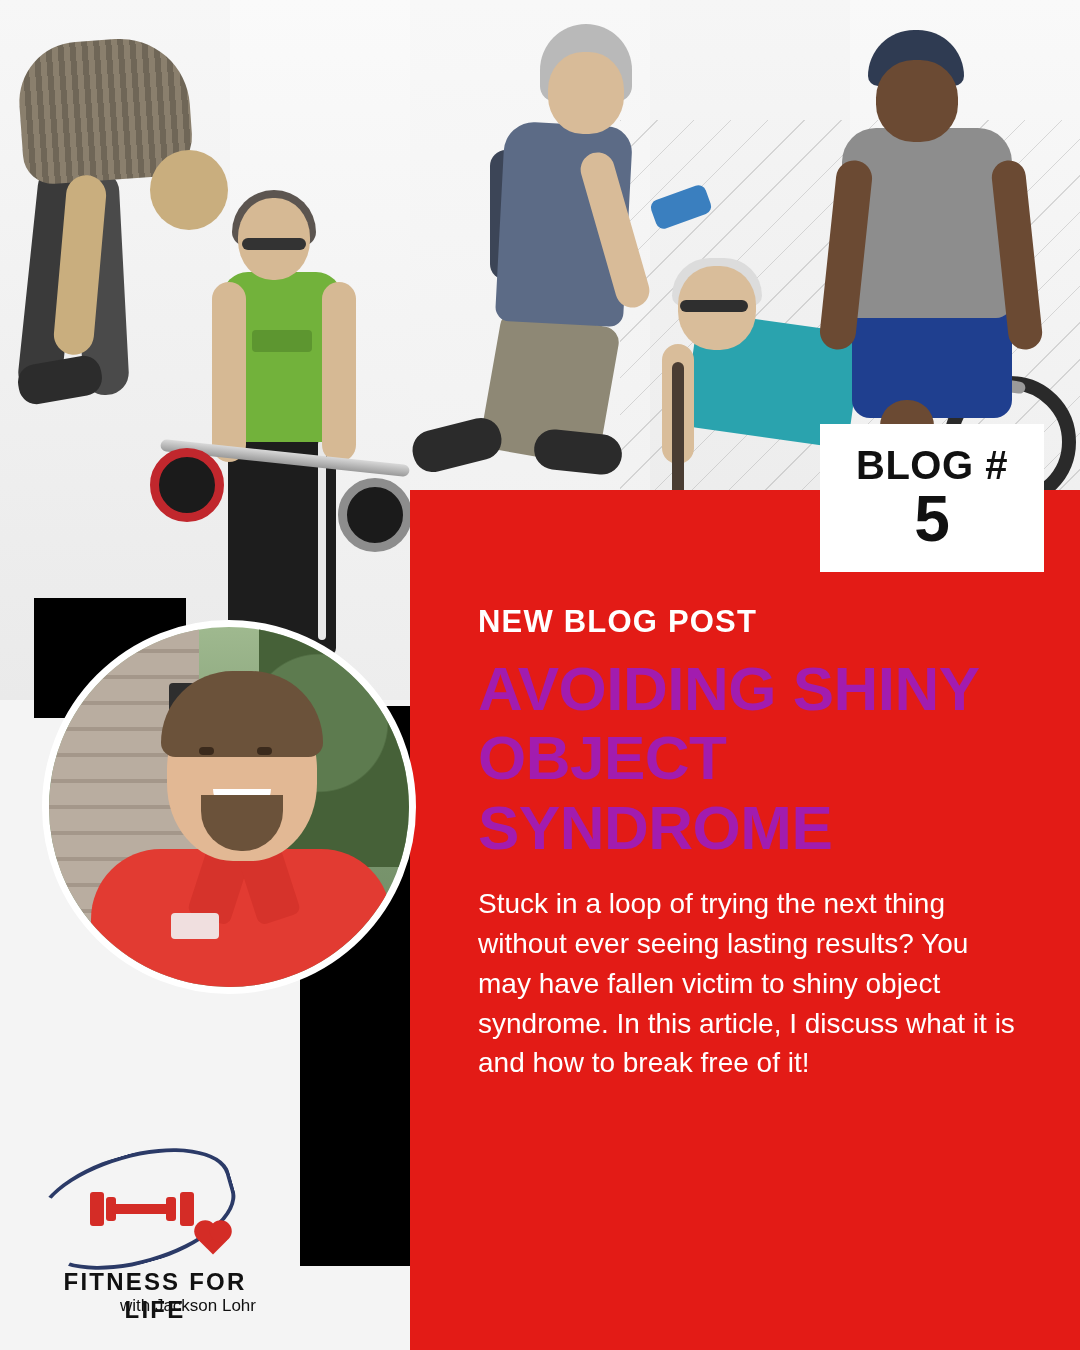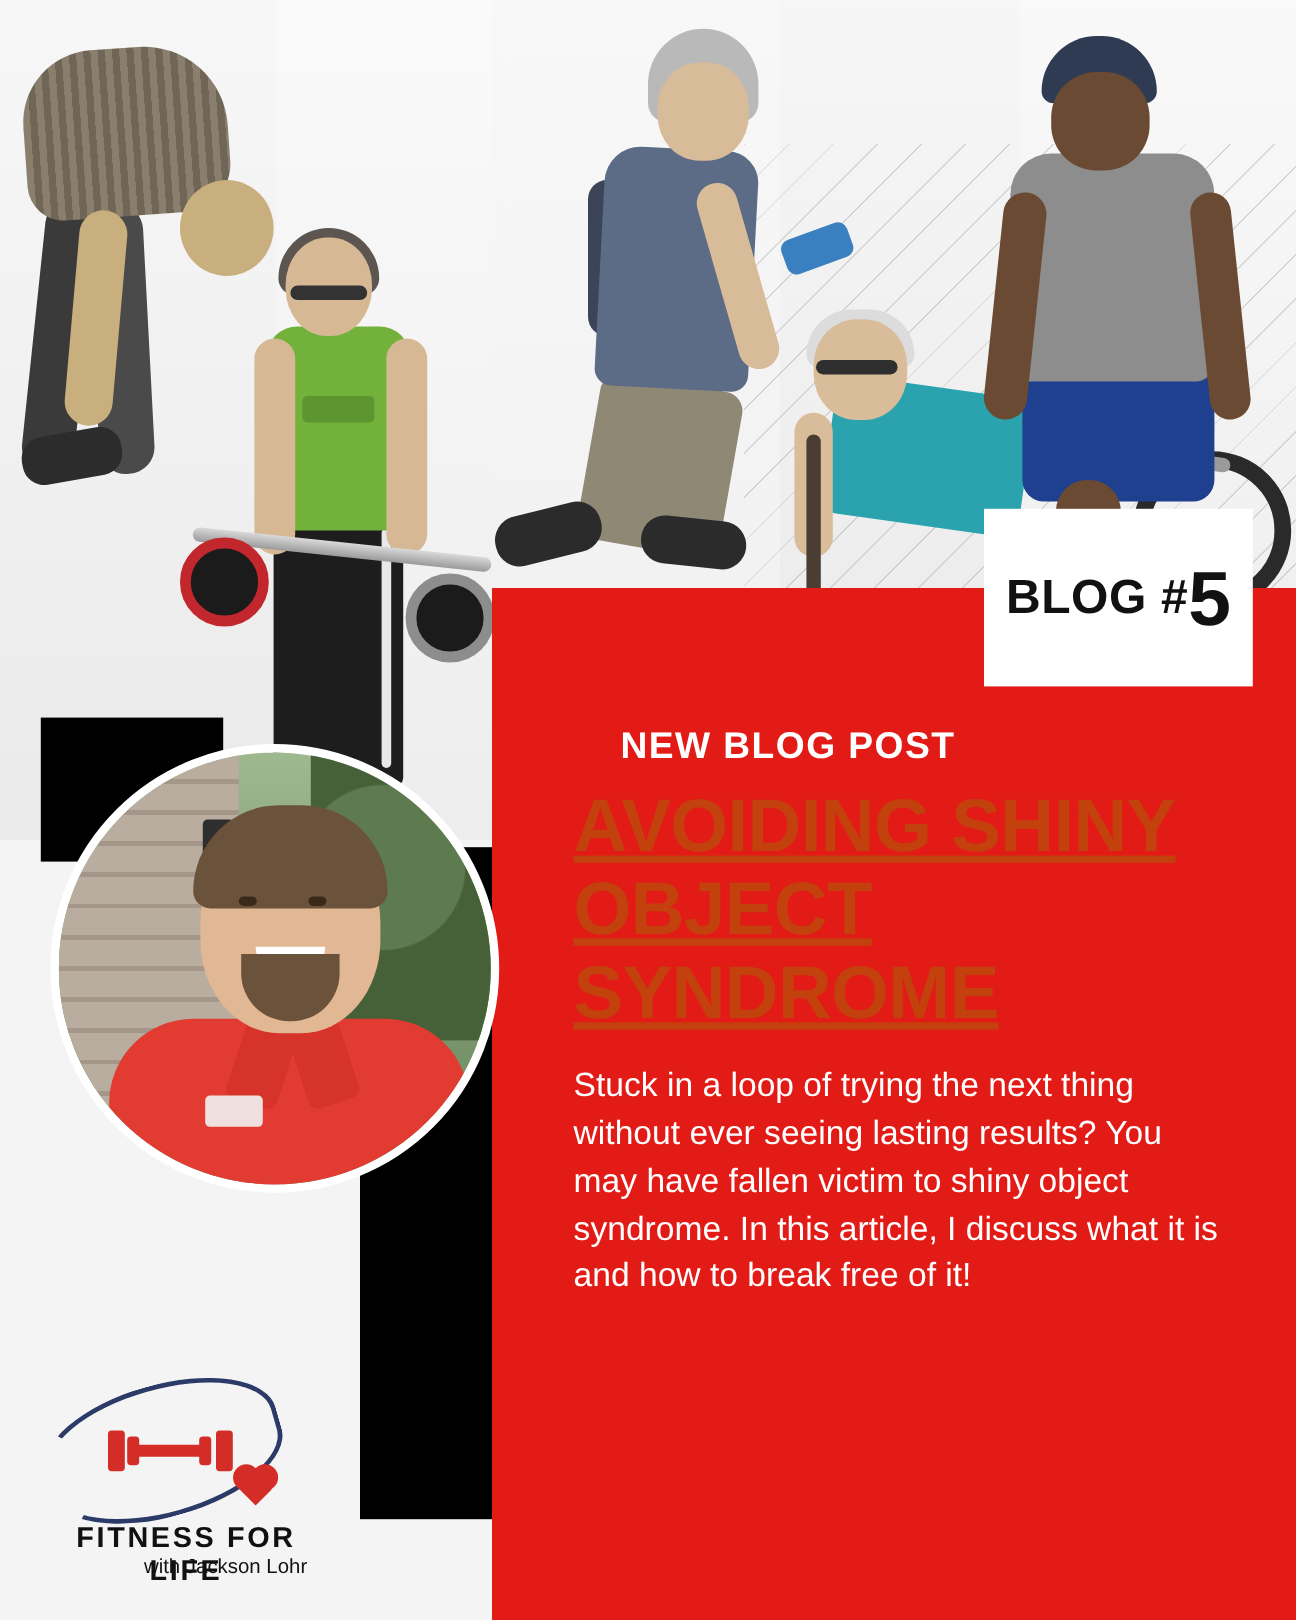--- a/index.html
+++ b/index.html
@@ -92,46 +92,45 @@
   .f5-armL { left:828px; top:160px; width:36px; height:190px; background:#6b4a33; border-radius:18px; transform:rotate(6deg); }
   .f5-armR { left:1000px; top:160px; width:34px; height:190px; background:#6b4a33; border-radius:18px; transform:rotate(-6deg); }
   .f5-shorts { left:852px; top:308px; width:160px; height:110px; background:#1f3f8f; border-radius:18px; }
   .f5-leg { left:880px; top:400px; width:54px; height:120px; background:#6b4a33; border-radius:26px; }
   .f5-wheel { left:944px; top:376px; width:132px; height:132px; border-radius:50%; border:14px solid #2a2a2a; }
   .f5-frame { left:876px; top:372px; width:150px; height:12px; background:#9a9a9a; border-radius:6px; transform:rotate(8deg); }
 
   
   .blog-badge {
     position:absolute; left:820px; top:424px; width:224px; height:148px;
-    background:#ffffff; display:flex; flex-direction:row;
+    background:#ffffff; display:flex; flex-direction:column;
     align-items:center; justify-content:center; line-height:1;
   }
   .blog-badge .lbl {
     font-size:40px; font-weight:bold; letter-spacing:.5px; color:#111;
   }
   .blog-badge .num {
     font-size:64px; font-weight:bold; color:#111; margin-top:2px;
   }
 
   
   .red-block {
     position:absolute; left:410px; top:490px; width:670px; height:860px;
     background:#e31b16;
   }
   .content {
     position:absolute; left:478px; top:604px; width:560px;
   }
   .eyebrow {
     color:#ffffff; font-size:31px; font-weight:bold; letter-spacing:1.2px;
     margin-bottom:14px;
-    margin-left:39px;
   }
   .headline {
-    color:#c2410c; font-size:62px; font-weight:bold; line-height:1.12;
-    letter-spacing:-0.5px; margin-bottom:22px;text-decoration:underline;
+    color:#a21caf; font-size:62px; font-weight:bold; line-height:1.12;
+    letter-spacing:-0.5px; margin-bottom:22px;
   }
   .body-copy {
     color:#ffffff; font-size:28px; line-height:1.42; font-weight:400;
     max-width:545px;
   }
 
   
   .black-bar-1 { position:absolute; left:34px; top:598px; width:152px; height:120px; background:#000; }
   .black-bar-2 { position:absolute; left:300px; top:706px; width:150px; height:560px; background:#000; }
 

